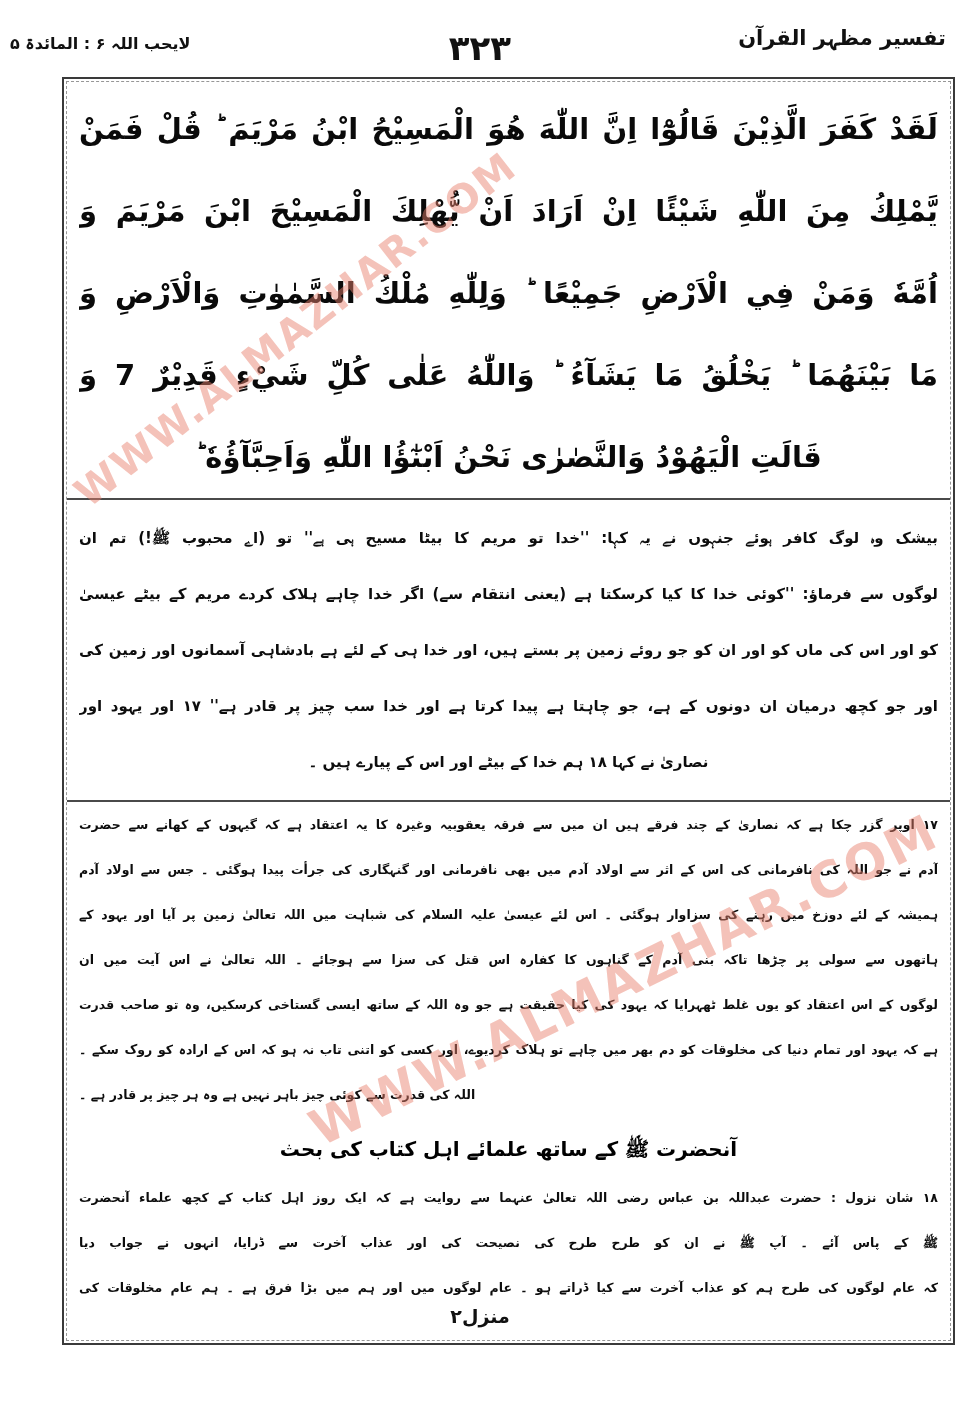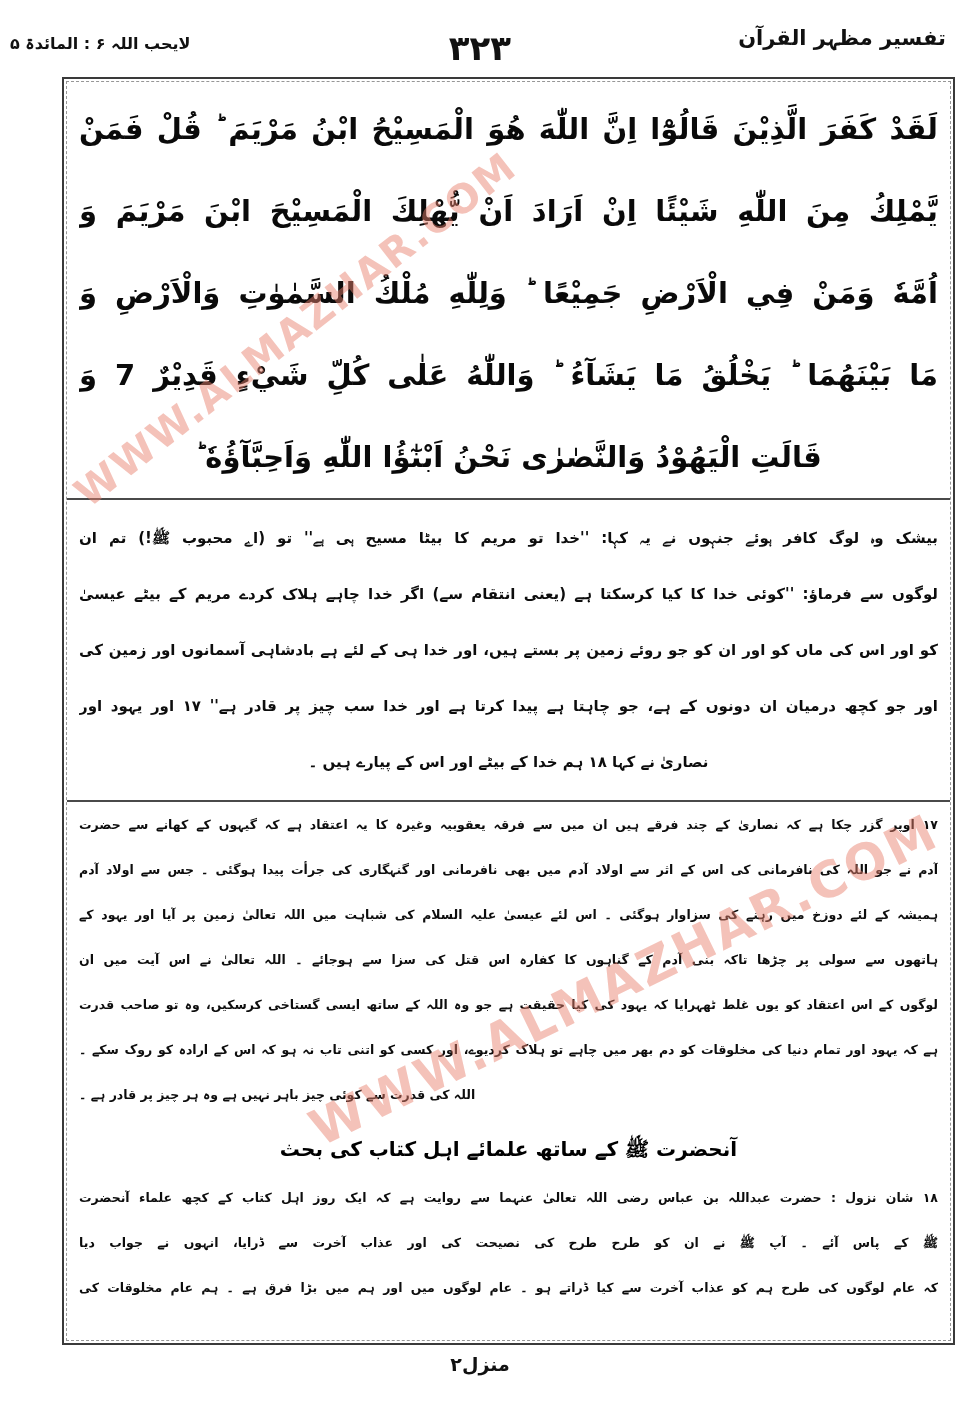--- a/index.html
+++ b/index.html
@@ -34,21 +34,21 @@
   .commentary1{}
   .c-line{height:45px;line-height:45px;overflow:hidden;font-size:12.5px;font-weight:bold;color:#0d0d0d;
           text-align:justify;text-align-last:justify;}
   .commentary1 .c-line:last-child{text-align:left;text-align-last:left;}
 
   .heading{height:40px;line-height:40px;margin:12px 0 6px 0;text-align:center;font-size:20px;font-weight:bold;color:#000;}
 
   .commentary2 .lead{font-weight:bold;}
 
   
-  .footer{position:absolute;top:1353px;left:0;right:0;text-align:center;font-size:19px;font-weight:bold;color:#111;}
+  .footer{position:absolute;top:1305px;left:0;right:0;text-align:center;font-size:19px;font-weight:bold;color:#111;}
 
   
   .wm{position:absolute;direction:ltr;font-weight:bold;white-space:nowrap;color:rgba(233,128,108,0.48);
       pointer-events:none;z-index:10;text-align:center;}
   .wm1{font-size:40px;letter-spacing:2px;left:30px;top:330px;width:470px;transform:rotate(-38deg);}
   .wm2{font-size:50px;letter-spacing:3px;left:280px;top:958px;width:660px;transform:rotate(-26deg);}
 </style>
 </head>
 <body>
 

